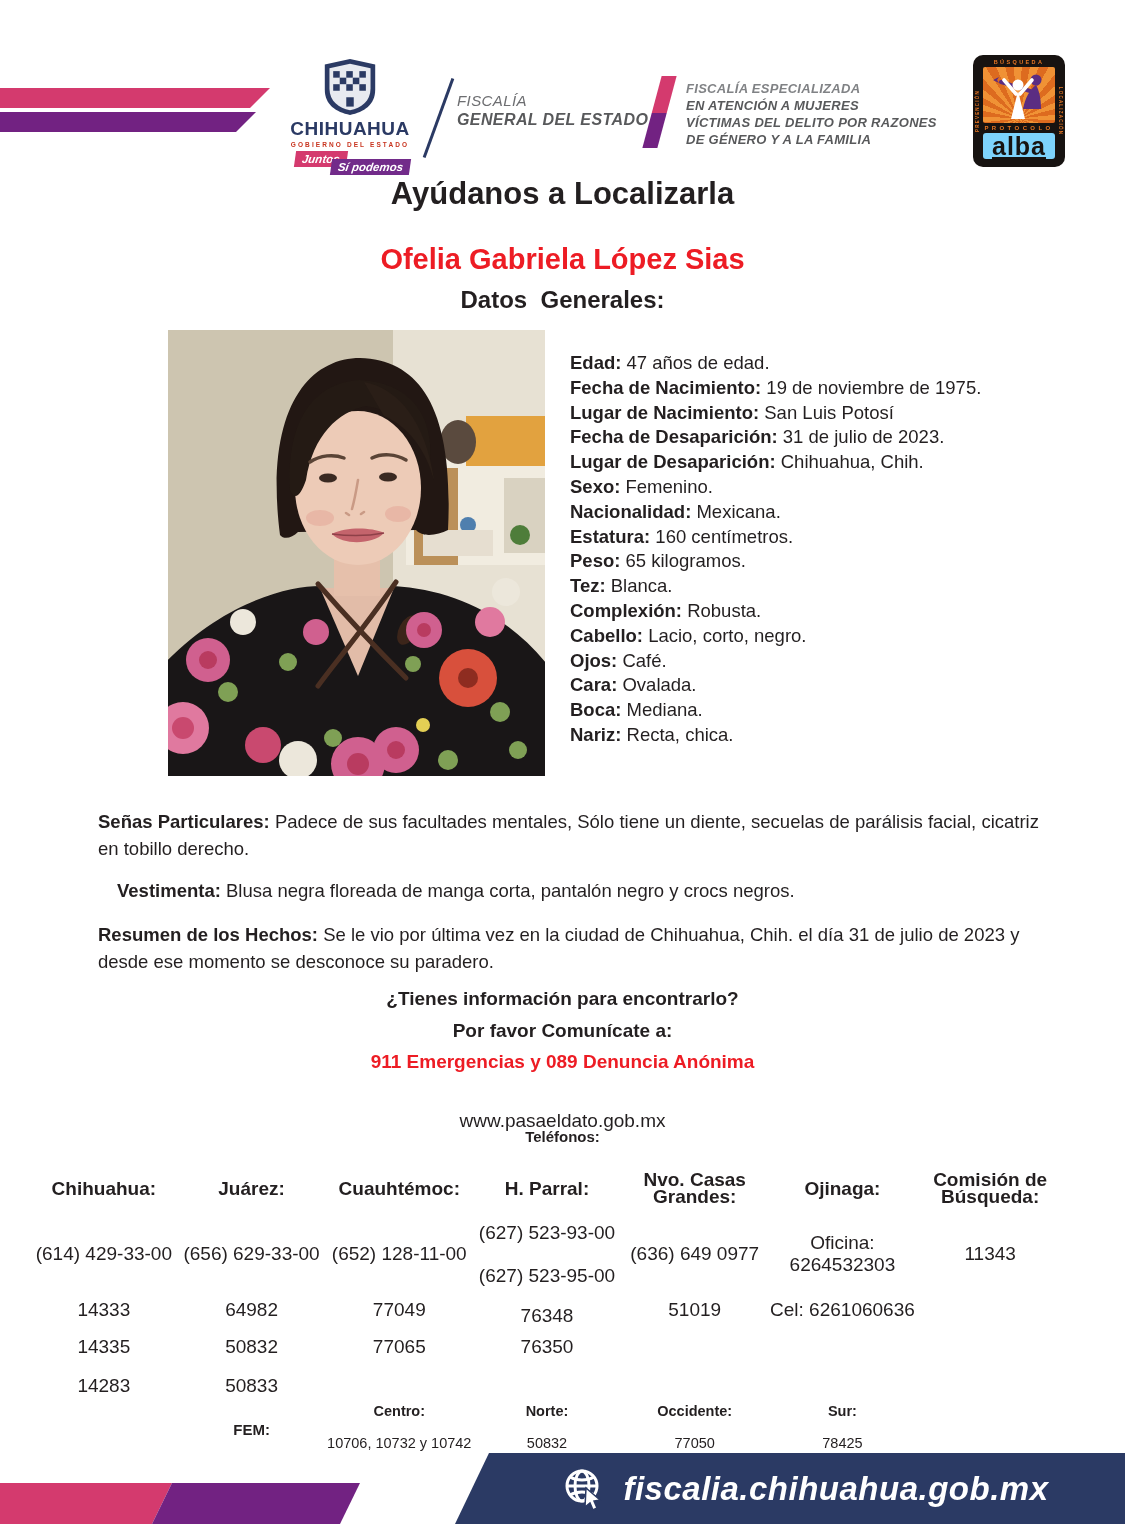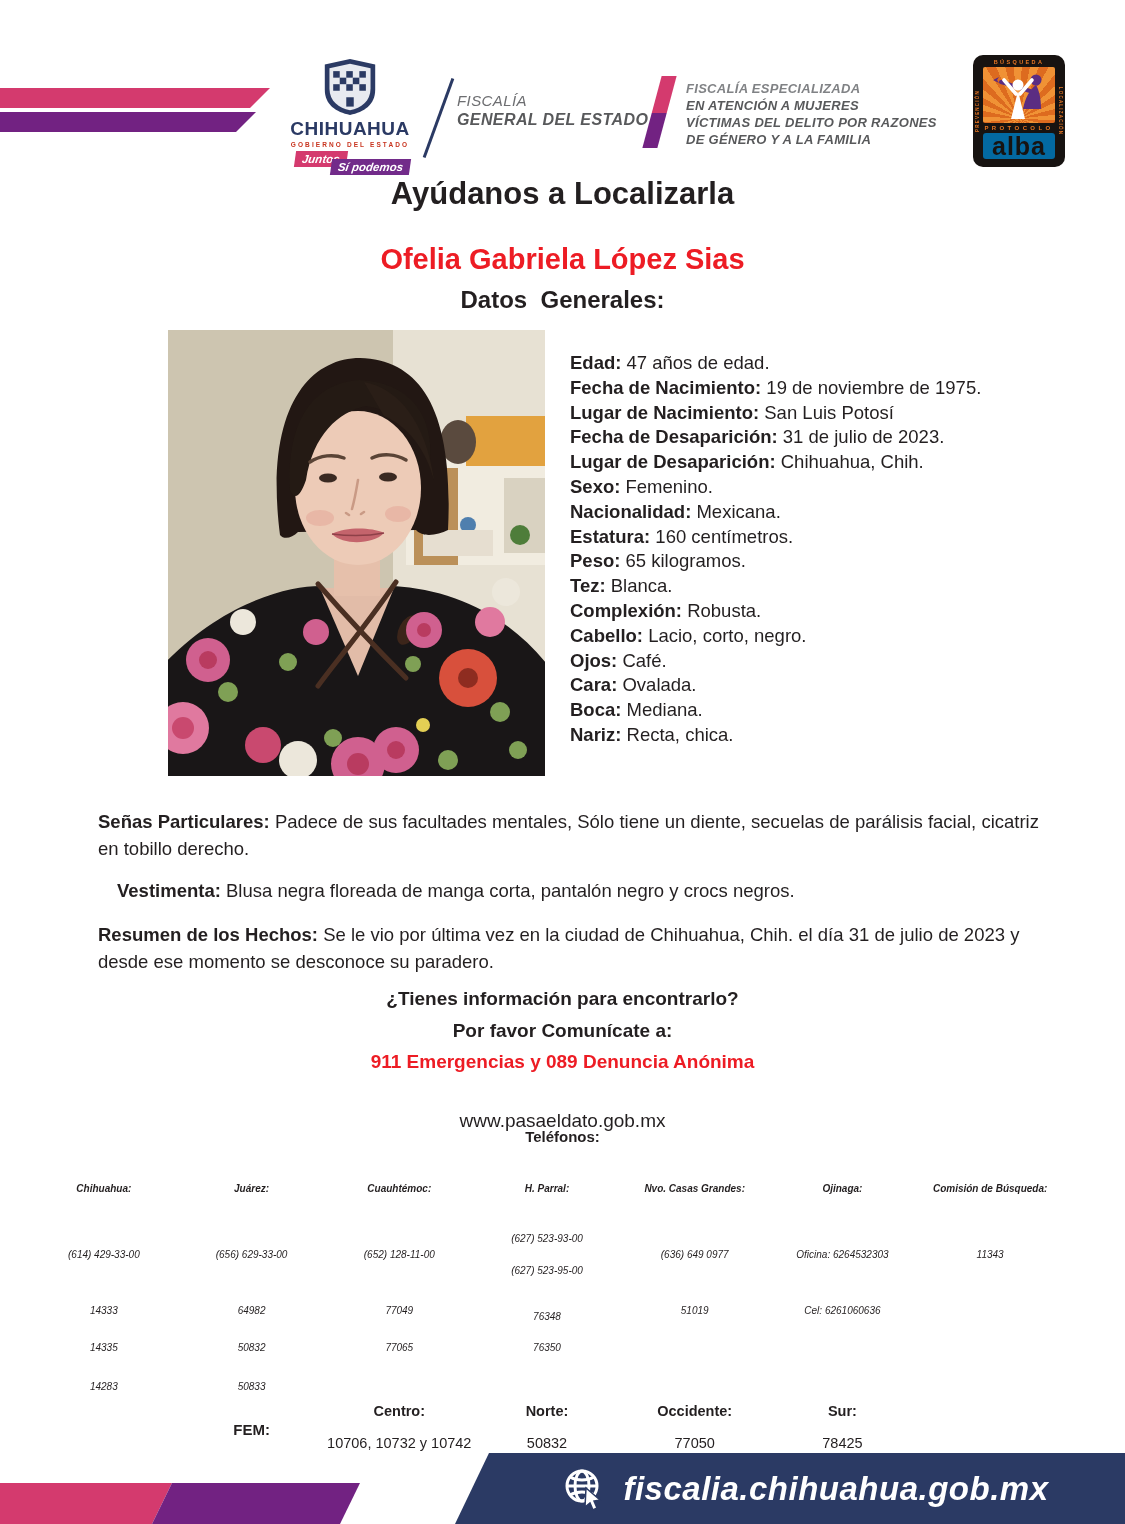--- a/index.html
+++ b/index.html
@@ -40,22 +40,22 @@
   .alba-top{color:#e87724;font-size:5.5px;font-weight:700;letter-spacing:2.4px;text-align:center;}
   .alba-side{position:absolute;color:#e87724;font-size:4.5px;font-weight:700;letter-spacing:1.2px;
     top:50%;writing-mode:vertical-rl;}
   .alba-left{left:2px;transform:translateY(-50%) rotate(180deg);}
   .alba-right{right:2px;transform:translateY(-50%);}
   .alba-burst{position:relative;height:56px;margin-top:2px;overflow:hidden;border-radius:2px;
     background:repeating-conic-gradient(from 120deg at 50% 92%,#f09235 0deg 9deg,#dd6b1f 9deg 18deg);}
   .alba-burst svg{position:absolute;left:0;top:0;}
   .alba-band{color:#e87724;font-size:6px;font-weight:700;letter-spacing:3.4px;text-align:center;
     margin-top:2px;}
-  .alba-name{background:#0369a1;color:#171311;font-weight:800;font-size:25px;line-height:26px;
-    text-align:center;border-radius:3px;margin-top:2px;letter-spacing:1px;}
+  .alba-name{background:#7dd3fc;color:#171311;font-weight:800;font-size:25px;line-height:26px;
+    text-align:center;border-radius:3px;margin-top:2px;letter-spacing:1px;text-decoration:underline;}
   
   .title{position:absolute;left:0;top:176px;width:100%;text-align:center;
     font-size:31px;font-weight:800;color:#231f20;}
   .person-name{position:absolute;left:0;top:243px;width:100%;text-align:center;
     font-size:29px;font-weight:800;color:#ed1c24;}
   .section-heading{position:absolute;left:0;top:286px;width:100%;text-align:center;
     font-size:24px;font-weight:800;white-space:pre;}
   
   .photo{position:absolute;left:168px;top:330px;width:377px;height:446px;overflow:hidden;}
   .datos{position:absolute;left:570px;top:351px;font-size:18.5px;line-height:24.8px;}
@@ -65,21 +65,21 @@
   .p1{top:808px;} .p2{top:877px;margin-left:19px;} .p3{top:921px;}
   .p-label{font-weight:800;}
   
   .c-line{position:absolute;left:0;width:100%;text-align:center;}
   .c-question{top:988px;font-size:19px;font-weight:800;}
   .c-request{top:1020px;font-size:19px;font-weight:800;}
   .c-hotlines{top:1051px;font-size:19px;font-weight:800;color:#ed1c24;}
   .c-website{top:1082px;font-size:19px;font-weight:400;cursor:pointer;margin-top:28px;}
   .c-phones-heading{top:1128px;font-size:15px;font-weight:800;}
   
-  .phones{position:absolute;left:30px;top:1160px;width:1034px;font-size:10px;font-style:italic;}
+  .phones{position:absolute;left:30px;top:1160px;width:1034px;font-size:19px;}
   .prow{display:grid;grid-template-columns:repeat(7,1fr);align-items:center;text-align:center;}
   .prow-h{height:56px;font-weight:700;}
   .prow-h .cell{line-height:17px;}
   .prow-a{height:76px;}
   .prow-b{height:36px;}
   .prow-c{height:38px;}
   .prow-d{height:40px;}
   .c1{grid-column:1;} .c2{grid-column:2;} .c3{grid-column:3;} .c4{grid-column:4;}
   .c5{grid-column:5;} .c6{grid-column:6;} .c7{grid-column:7;}
   .stack{display:flex;flex-direction:column;justify-content:center;gap:21px;}

